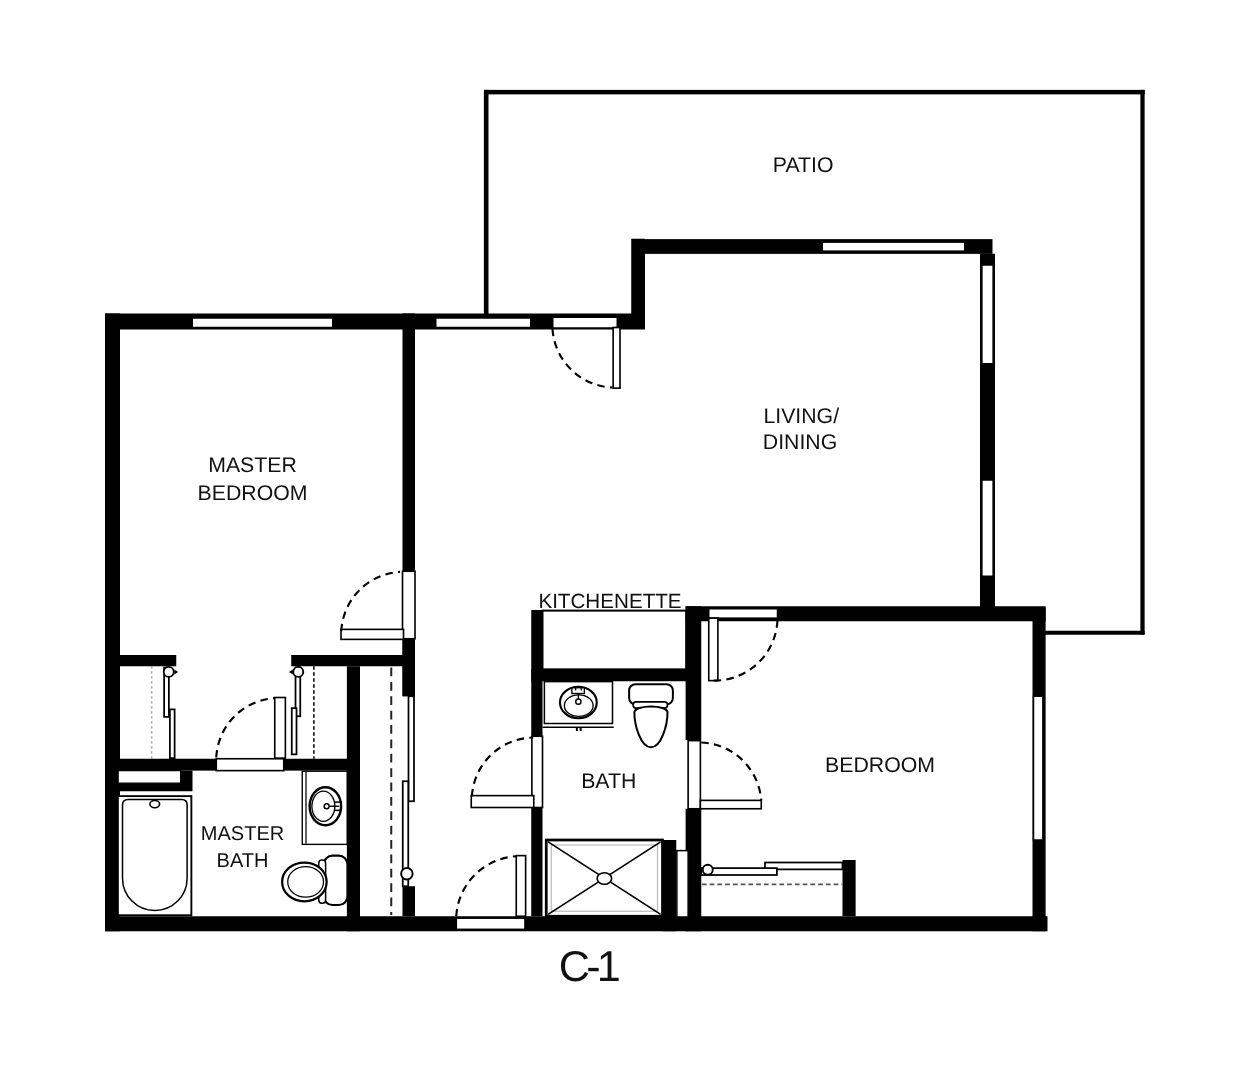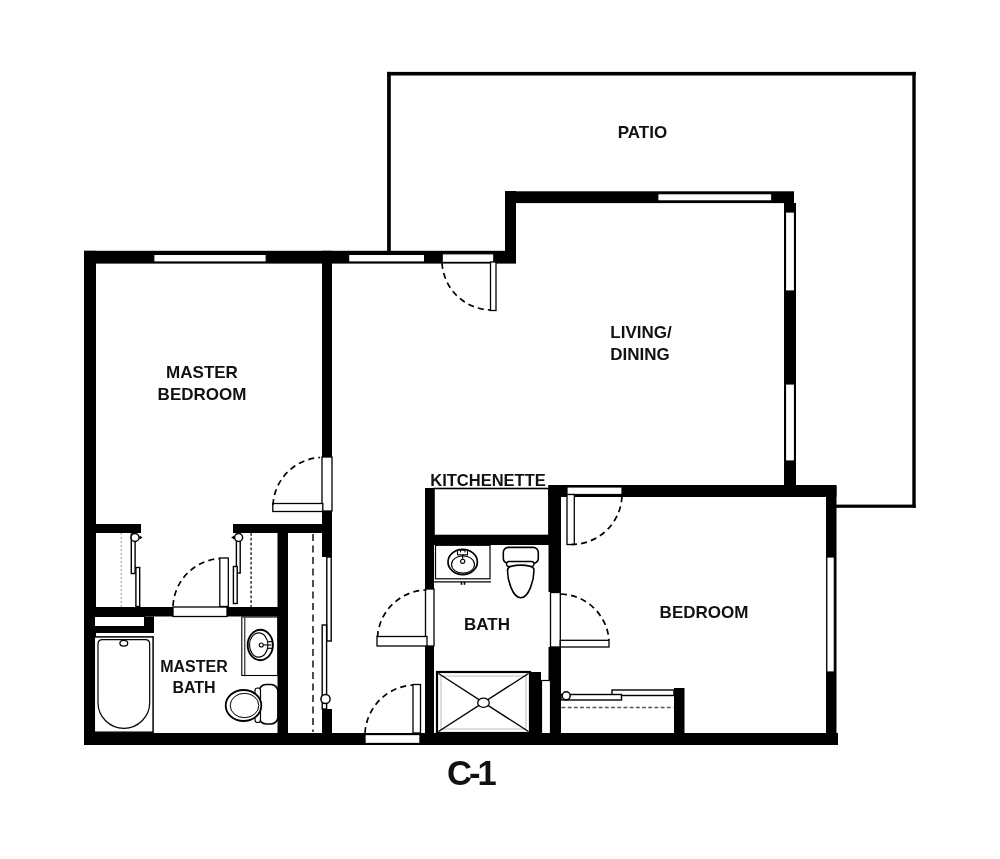--- a/index.html
+++ b/index.html
@@ -1,16 +1,16 @@
 <!DOCTYPE html>
 <html><head>
 <meta charset="utf-8">
 <style>
   html,body{margin:0;padding:0;background:#fff;}
-  .plan{width:1000px;height:859px;position:relative;font-weight:bold;}
+  .plan{width:1000px;height:859px;position:relative;}
   text{font-family:"Liberation Sans", sans-serif;fill:#111;}
 </style>
 </head>
 <body>
 <div class="plan">
 <svg width="1000" height="859" viewBox="0 0 1000 859" xmlns="http://www.w3.org/2000/svg">
 <rect x="0" y="0" width="1000" height="859" fill="#ffffff"></rect>
 
 <g>
 

